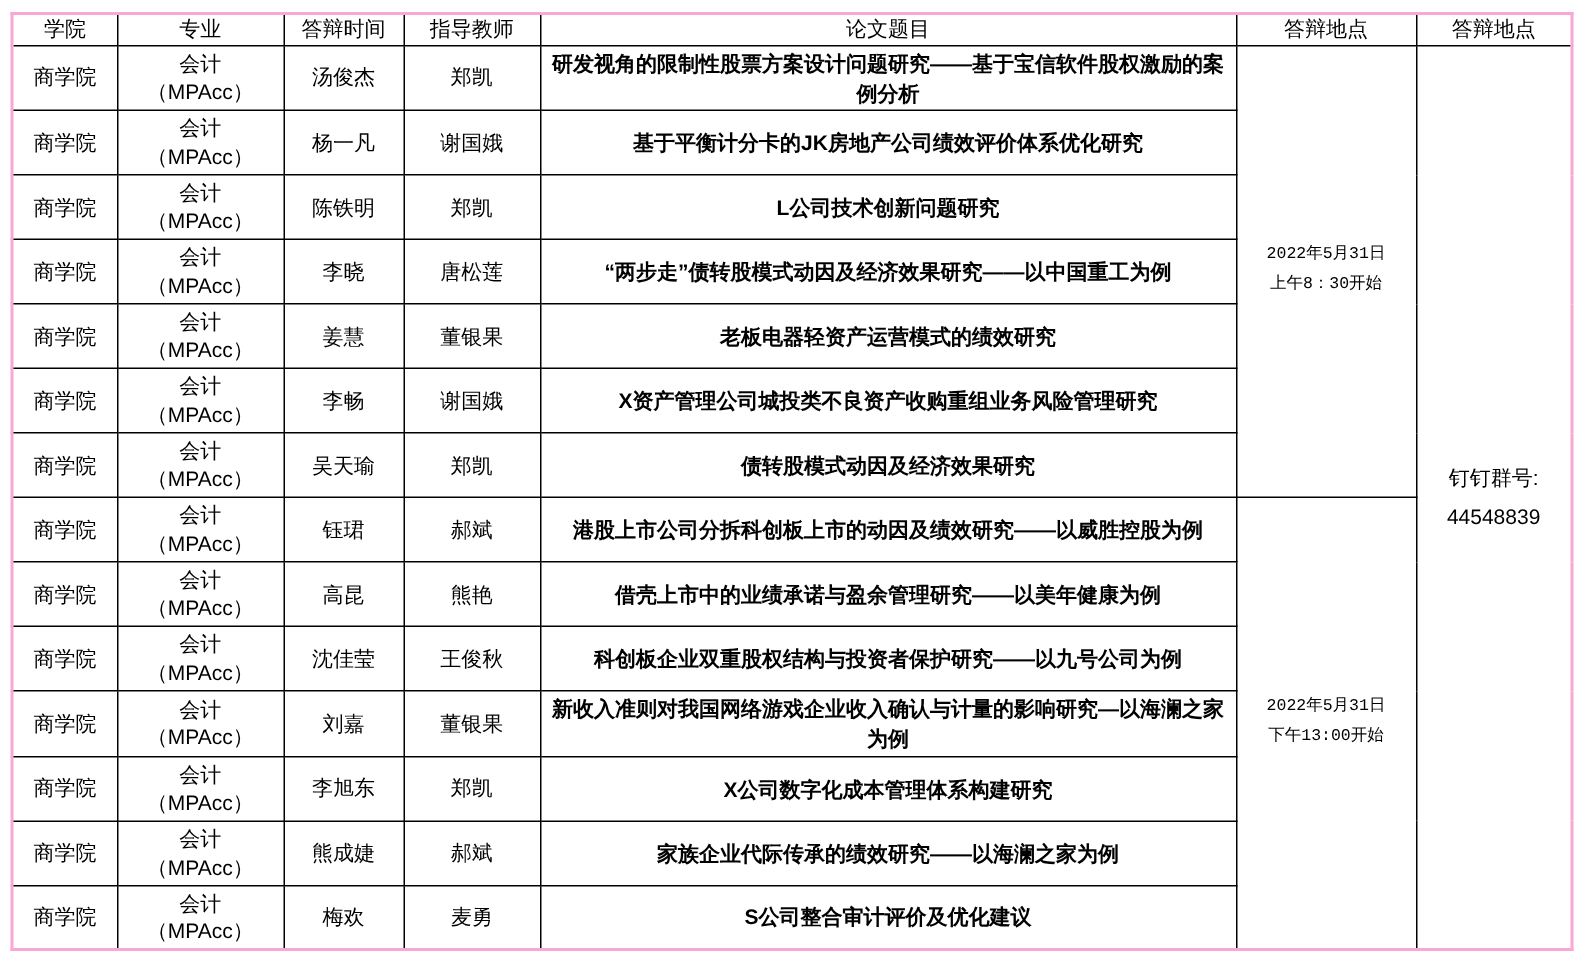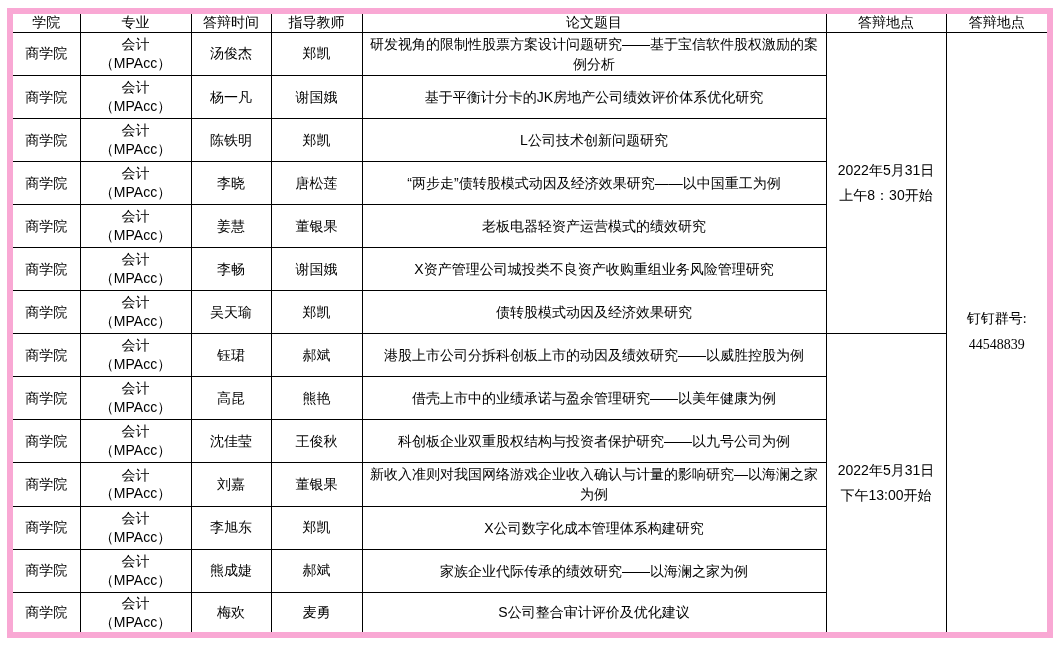--- a/index.html
+++ b/index.html
@@ -8,37 +8,37 @@
     width: 1054px; height: 646px;
     background: #ffffff;
     font-family: "Liberation Sans", "DejaVu Sans", sans-serif;
   }
   .page { position: relative; width: 1054px; height: 646px; background:#fff; overflow: hidden; }
   table.schedule {
     position: absolute; left: 7px; top: 8px;
     width: 1040px;
     border-collapse: collapse;
     table-layout: fixed;
-    border: 6px solid #f9a8d4;
+    border: 2px solid #f9a8d4;
   }
   th, td {
     border: 1px solid #000;
     text-align: center;
     vertical-align: middle;
     color: #000;
     font-weight: 400;
     white-space: pre-line;
     overflow: hidden;
     padding: 1px 3px;
   }
   thead th { height: 21px; font-size: 14px; line-height: 1.1; }
   tbody td { height: 43px; font-size: 14px; line-height: 1.35; }
-  td.c-title { line-height: 1.45; }
-  td.c-time { font-size: 14px; line-height: 1.8; }
-  td.c-location { font-size: 14px; line-height: 1.9; font-family: Liberation Serif, serif; }
+  td.c-title { line-height: 1.45; font-weight: bold; }
+  td.c-time { font-size: 11px; line-height: 1.8; font-family: Liberation Mono, monospace; }
+  td.c-location { font-size: 14px; line-height: 1.9; }
 </style>
 </head>
 <body>
 
 <div class="page">
   <table class="schedule">
     <colgroup>
       <col style="width:70px">
       <col style="width:111px">
       <col style="width:80px">

